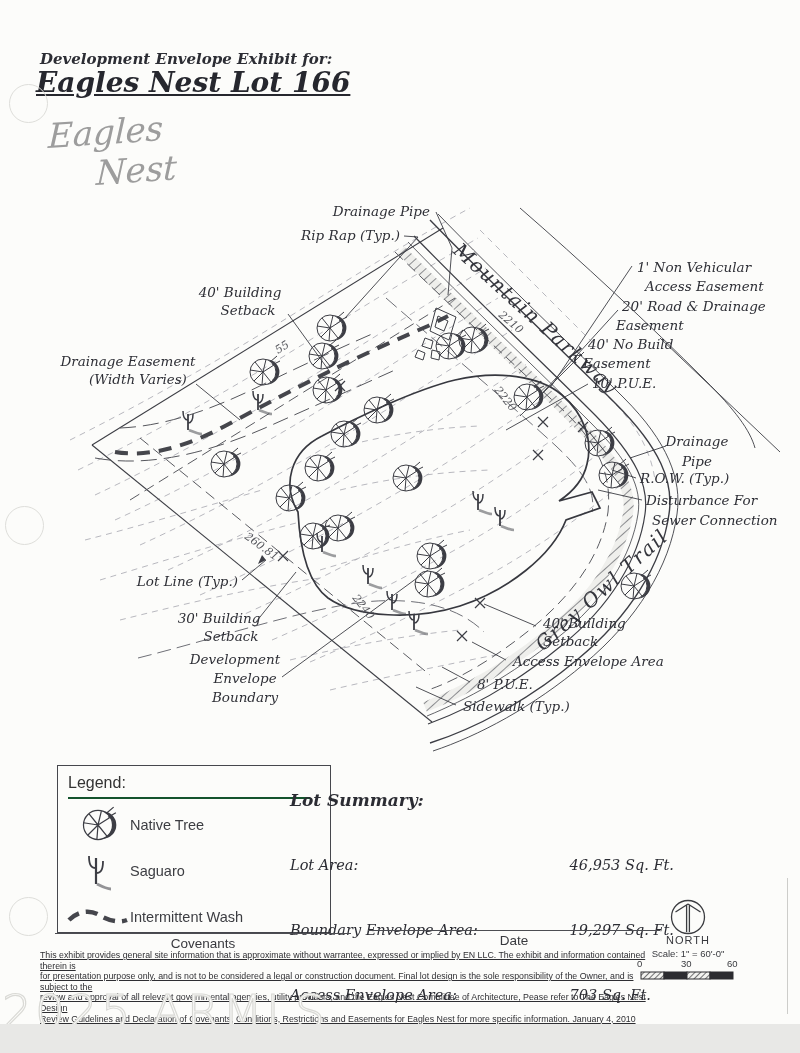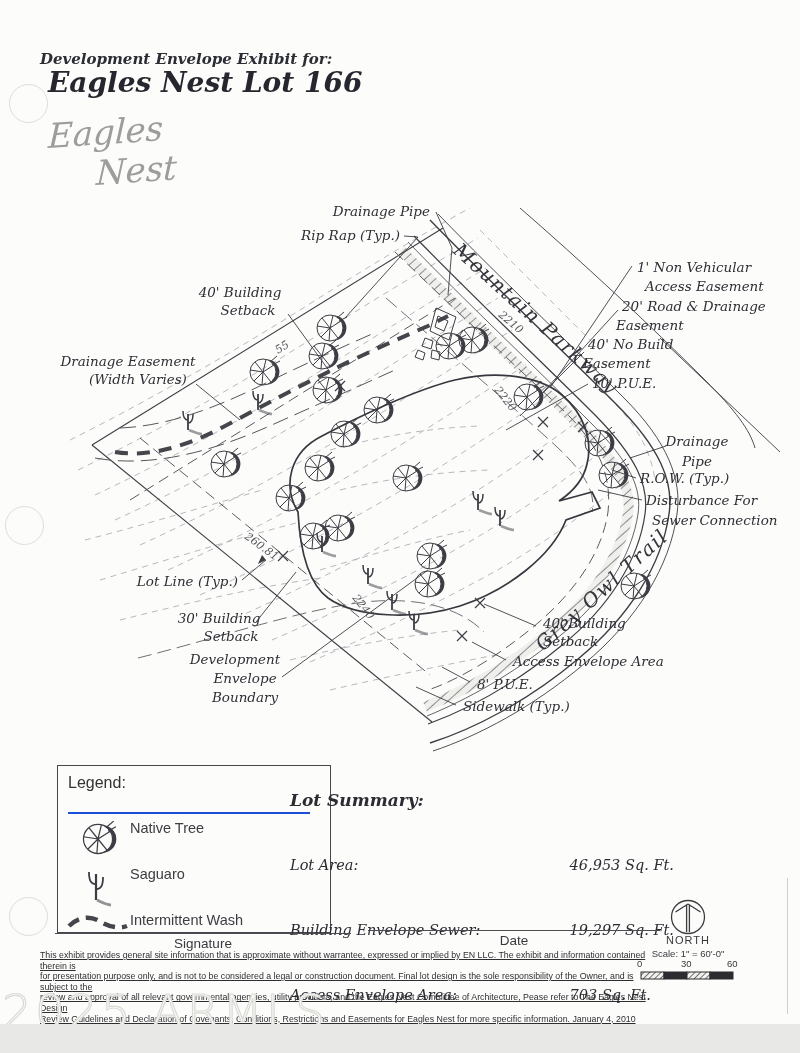--- a/index.html
+++ b/index.html
@@ -1,35 +1,35 @@
 <!DOCTYPE html>
 <html><head>
 <meta charset="utf-8">
 <style>
   html,body{margin:0;padding:0;background:#e8e8e6;}
   .page{position:relative;width:800px;height:1024px;background:#fcfcfa;overflow:hidden;
         font-family:"Liberation Sans",sans-serif;color:#2e2f36;}
   .abs{position:absolute;}
   
   .subtitle{left:40px;top:50px;font:italic 600 15px "DejaVu Serif",serif;color:#2c2d34;}
-  .title{left:48px;top:66px;font:italic 700 28px "DejaVu Serif",serif;color:#26272e;}
+  .title{left:36px;top:66px;font:italic 700 28px "DejaVu Serif",serif;color:#26272e;text-decoration:underline;}
   .logo{color:#9d9d9d;font:italic 500 34px "DejaVu Serif",serif;transform:rotate(-4deg) skewX(-6deg);}
   .logo1{left:48px;top:112px;}
   .logo2{left:96px;top:150px;}
   
   text{font-family:"DejaVu Serif",serif;}
   .callout{font-size:13.5px;font-style:italic;fill:#2e2f36;}
   .street{font-size:20px;font-style:italic;fill:#34353c;letter-spacing:1.5px;}
   .dim{font-size:11px;font-style:italic;fill:#55565c;}
   .ta-e{text-anchor:end}.ta-m{text-anchor:middle}
   
   .legend-box{left:57px;top:765px;width:272px;height:166px;border:1.6px solid #46474d;}
-  .legend-title{margin:8px 10px 0 10px;width:242px;border-bottom:2px solid #1d4ed8;
-       font:400 16px "Liberation Sans",sans-serif;padding-bottom:20px;color:#333;}
-  .legend-row{display:flex;margin:6px 0 0 8px;height:40px;}
+  .legend-title{margin:8px 10px 0 10px;width:242px;border-bottom:2px solid #14532d;
+       font:400 16px "Liberation Sans",sans-serif;padding-bottom:5px;color:#333;}
+  .legend-row{display:flex;align-items:center;margin:6px 0 0 8px;height:40px;}
   .legend-sym{width:64px;display:flex;justify-content:center;}
   .legend-label{font:400 14.5px "Liberation Sans",sans-serif;color:#3c3d42;}
   
   .lot-summary{left:290px;top:790px;font-style:italic;color:#2b2c33;}
   .ls-title{font:italic 700 17px "DejaVu Serif",serif;margin-bottom:24px;}
   .ls-row{font:italic 500 14.5px "DejaVu Serif",serif;line-height:20px;margin-top:45px;}
   .ls-label{display:inline-block;width:275px;}
   
   .sigline{border-top:1.4px solid #4c4d52;}
   .sig-label{font:400 13.5px "Liberation Sans",sans-serif;color:#38393e;text-align:center;}
@@ -291,31 +291,31 @@
     </div>
   </div>
 
   <div class="abs lot-summary">
     <div class="ls-title">Lot Summary:</div>
     <div class="ls-row">
       <span class="ls-label">Lot Area:</span>
       <span>46,953 Sq. Ft.</span>
     </div>
     <div class="ls-row">
-      <span class="ls-label">Building Envelope Sewer:</span>
+      <span class="ls-label">Boundary Envelope Area:</span>
       <span>19,297 Sq. Ft.</span>
     </div>
     <div class="ls-row">
       <span class="ls-label">Access Envelope Area:</span>
       <span>703 Sq. Ft.</span>
     </div>
   </div>
 
   <div class="abs sigline" style="left:55px;top:933px;width:296px"></div>
-  <div class="abs sig-label" style="left:55px;top:936px;width:296px">Signature</div>
+  <div class="abs sig-label" style="left:55px;top:936px;width:296px">Covenants</div>
   <div class="abs sigline" style="left:368px;top:930px;width:292px"></div>
   <div class="abs sig-label" style="left:368px;top:933px;width:292px">Date</div>
 
   <div class="abs disclaimer">
     <div>This exhibit provides general site information that is approximate without warrantee, expressed or implied by EN LLC. The exhibit and information contained therein is</div>
     <div>for presentation purpose only, and is not to be considered a legal or construction document. Final lot design is the sole responsibility of the Owner, and is subject to the</div>
     <div>review and approval of all relevant governmental agencies, utility providers, and the Eagles Nest Committee of Architecture, Pease refer to The Eagles Nest Design</div>
     <div>Review Guidelines and Declaration of Covenants, Conditions, Restrictions and Easements for Eagles Nest for more specific information. January 4, 2010</div>
   </div>
 

